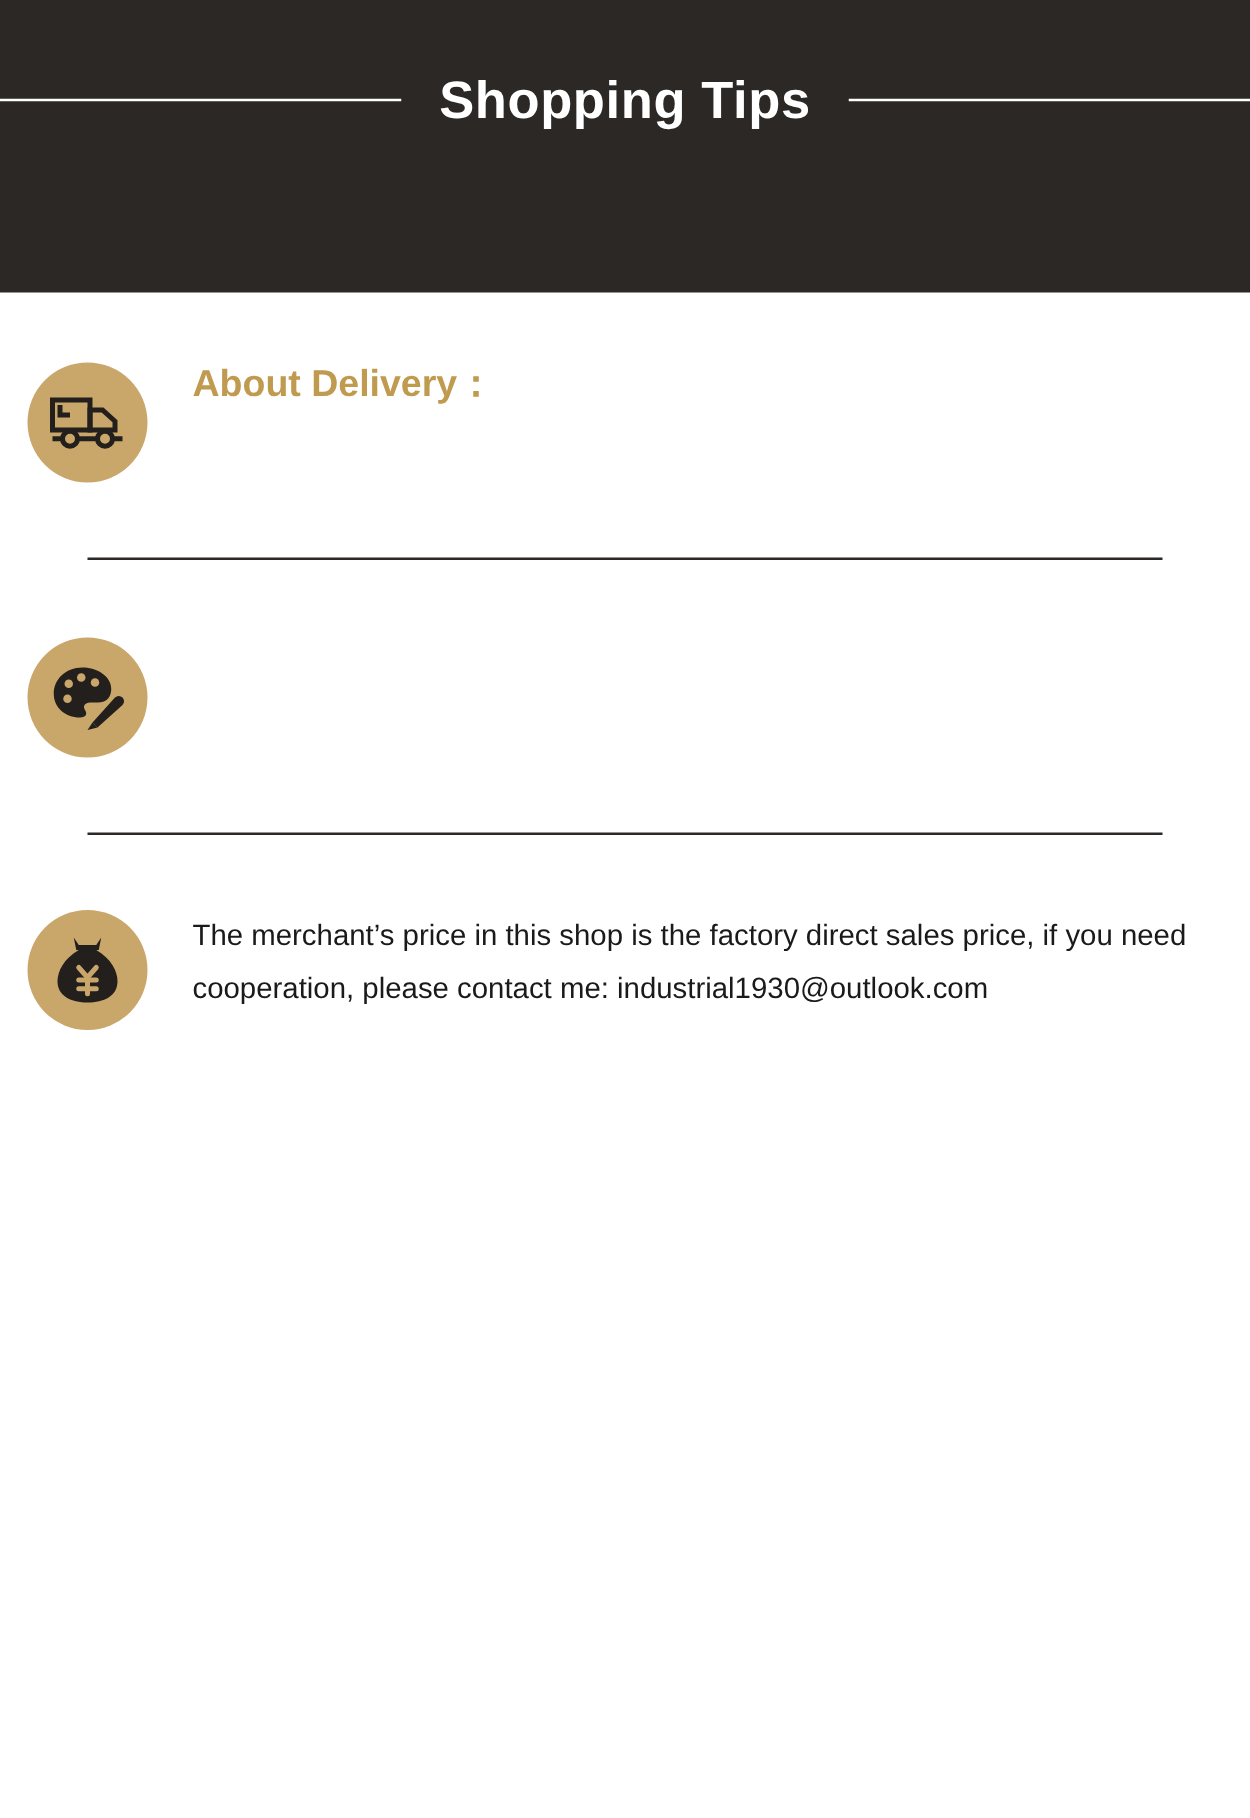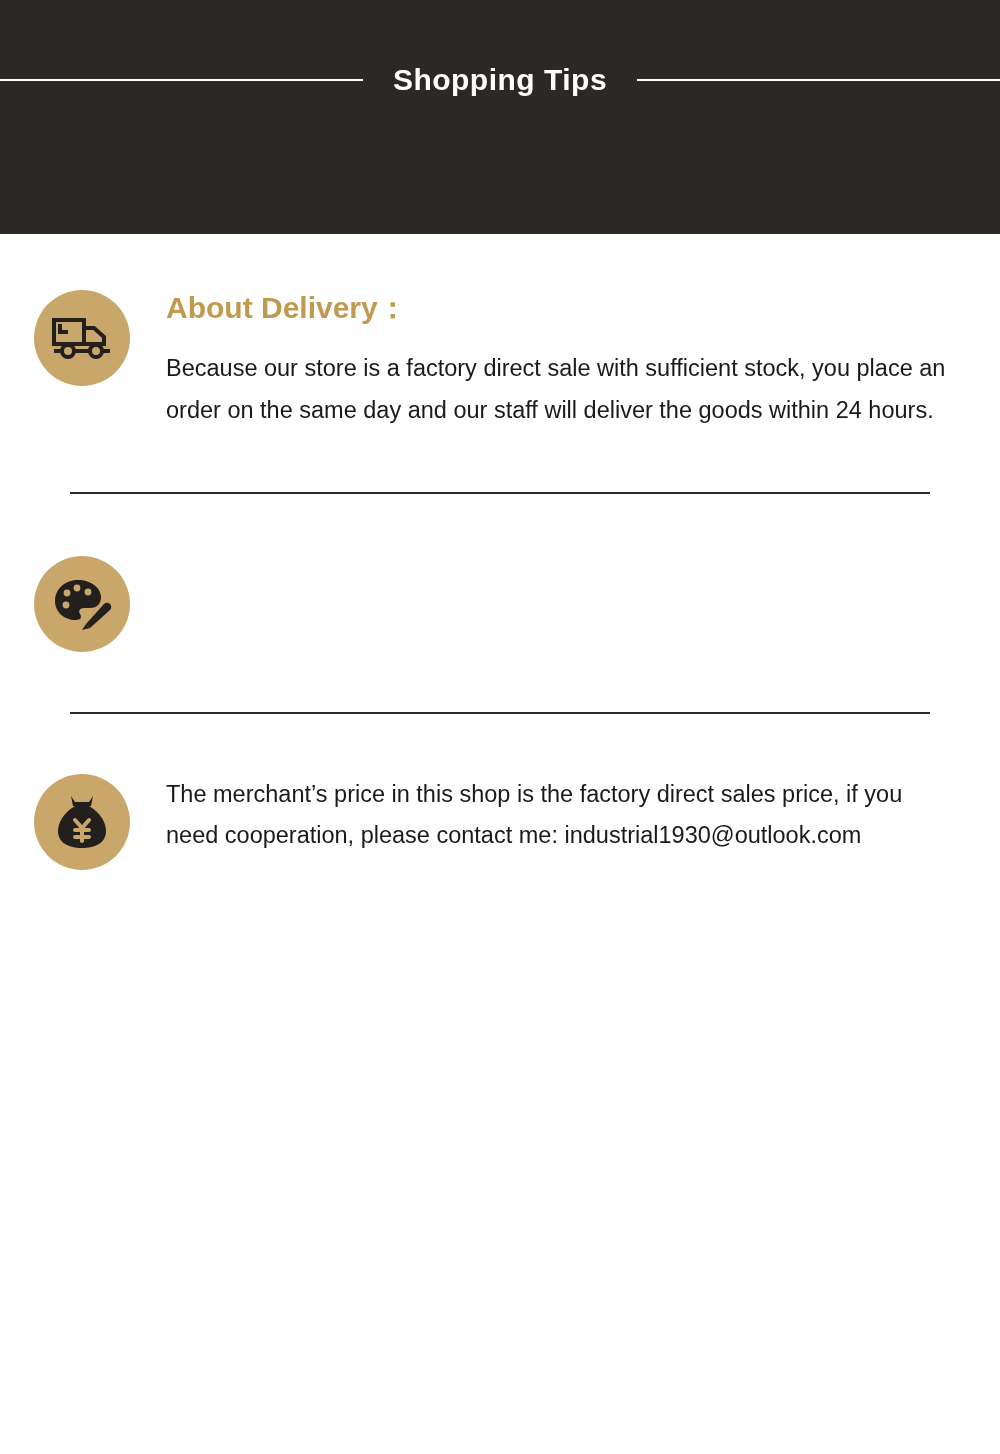--- a/index.html
+++ b/index.html
@@ -37,37 +37,37 @@
   .banner-rule {
     height: 2px;
     background: #ffffff;
     flex: 1 1 auto;
     min-width: 40px;
   }
   .banner-rule.left { margin-right: 26px; margin-left: 0; }
   .banner-rule.right { margin-left: 26px; margin-right: 0; }
   .banner-title {
     color: #ffffff;
-    font-size: 30px;
+    font-size: 42px;
     font-weight: bold;
     letter-spacing: 0.5px;
     white-space: nowrap;
     line-height: 1;
     padding: 0 4px;
   }
 
   
   .content {
     position: relative;
     padding: 0;
   }
   .section {
     position: relative;
     display: block;
-    padding-left: 12px;
+    padding-left: 0;
   }
   .sec-row {
     display: flex;
     align-items: flex-start;
   }
   .icon-badge {
     width: 96px;
     height: 96px;
     border-radius: 50%;
     background: #c9a76a;
@@ -134,21 +134,20 @@
           <path d="M8 10 v8 h8" fill="none" stroke="#231f1c" stroke-width="4"></path>
           <circle cx="16" cy="37" r="6" fill="none" stroke="#231f1c" stroke-width="4"></circle>
           <circle cx="44" cy="37" r="6" fill="none" stroke="#231f1c" stroke-width="4"></circle>
           <path d="M23 37 h14" stroke="#231f1c" stroke-width="4"></path>
           <path d="M2 37 h7" stroke="#231f1c" stroke-width="4"></path>
           <path d="M51 37 h7" stroke="#231f1c" stroke-width="4"></path>
         </svg>
       </div>
       <div class="sec-body">
         <div class="sec-title">About Delivery：</div>
-        <div class="sec-text">Because our store is a factory direct sale with sufficient stock, you place an order on the same day and our staff will deliver the goods within 24 hours.</div>
       </div>
     </div>
   </div>
 
   <div class="sp-2"></div>
   <div class="divider"></div>
   <div class="sp-3"></div>
 
   <div class="section">
     <div class="sec-row">

